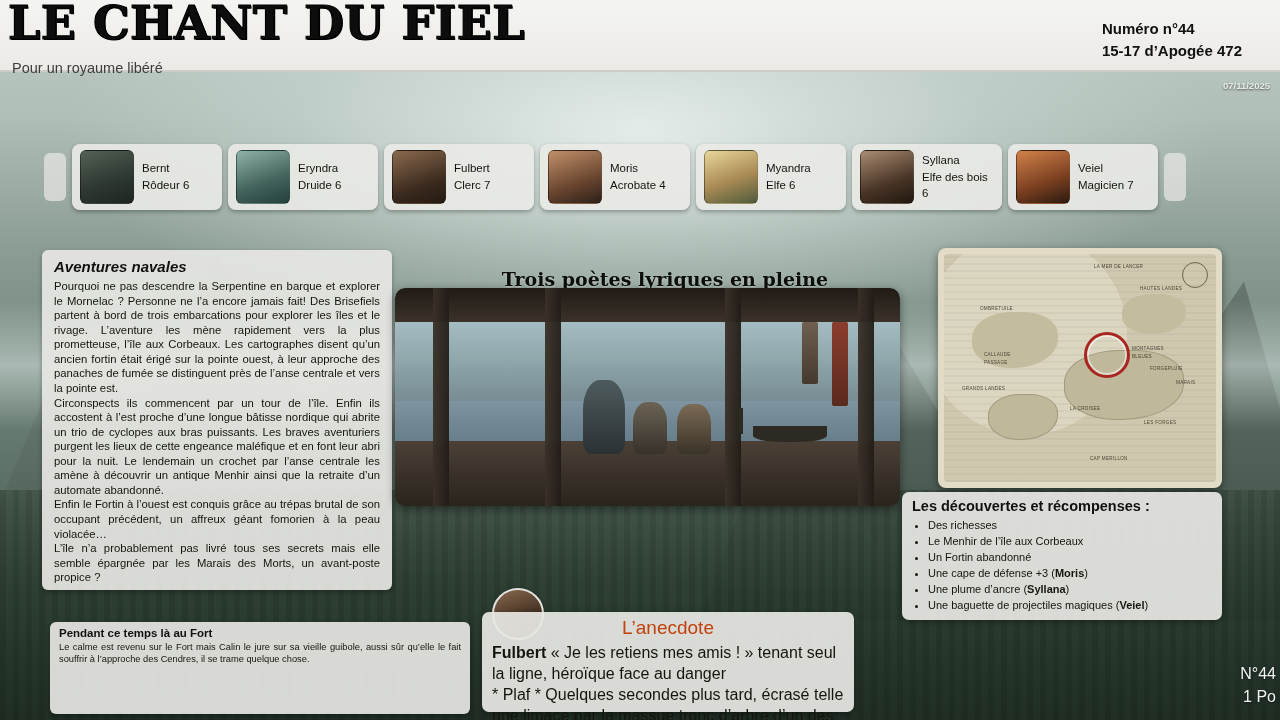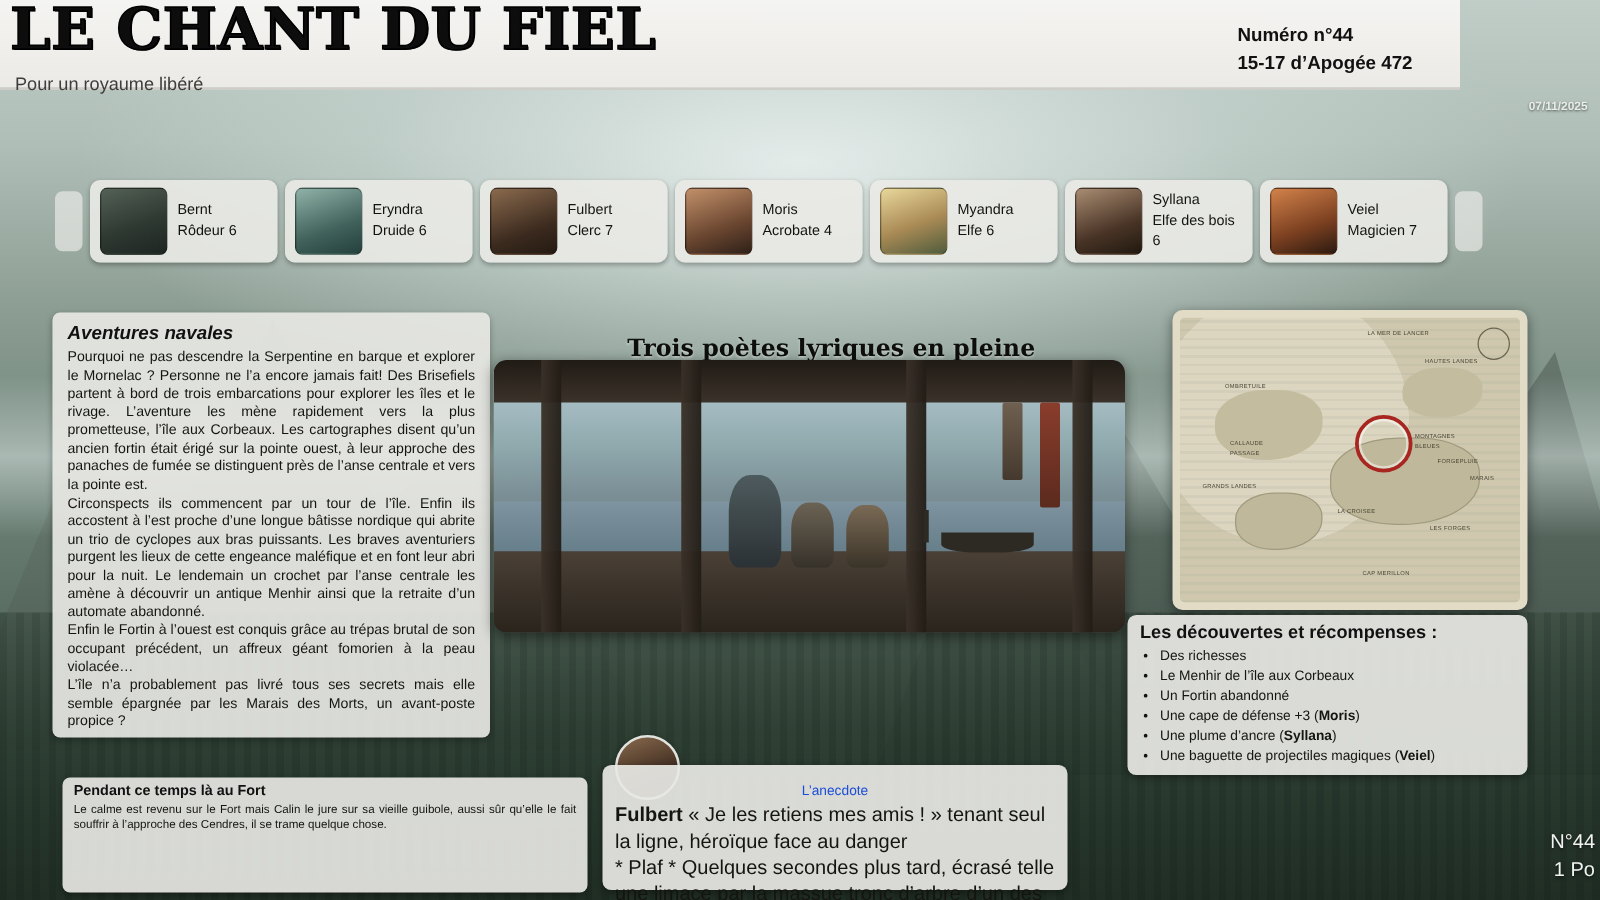--- a/index.html
+++ b/index.html
@@ -36,21 +36,21 @@
   }
   .forest {
     position:absolute; left:0; right:0; bottom:0; height:230px;
     background:
       repeating-linear-gradient(90deg, rgba(30,45,35,.35) 0 6px, rgba(42,60,46,.28) 6px 13px),
       linear-gradient(180deg, rgba(60,80,64,0.2) 0%, rgba(38,55,43,0.75) 45%, rgba(26,38,30,0.92) 100%);
   }
 
   
   #header {
-    position:absolute; left:0; top:0; width:1168px; height:72px;
+    position:absolute; left:0; top:0; width:1280px; height:72px;
     background:linear-gradient(180deg,#f4f4f2 0%,#eceae6 100%);
     border-bottom:2px solid #cfcdc8;
   }
   #title {
     position:absolute; left:8px; top:-4px;
     font-family:"DejaVu Serif", serif;
     font-weight:bold; font-size:46px; letter-spacing:.5px;
     color:#0d0d0d;
     -webkit-text-stroke:1.2px #000;
     text-shadow:1px 1px 0 #000;
@@ -202,21 +202,21 @@
   #rewards ul { margin:0; padding-left:16px; }
   #rewards li { font-size:11px; line-height:1.46; color:#15150f; }
 
   
   #anecdote {
     position:absolute; left:482px; top:612px; width:372px; height:100px;
     background:rgba(231,231,227,.93); border-radius:7px;
     padding:5px 10px 6px 10px;
     box-shadow:0 2px 6px rgba(0,0,0,.35);
   }
-  #anecdote h3 { margin:10px 0 3px 0; font-size:11px; text-align:center; font-weight:normal; color:#1d4ed8; }
+  #anecdote h3 { margin:0 0 3px 0; font-size:19px; text-align:center; font-weight:normal; color:#c2410c; }
   #anecdote p { margin:0; font-size:16px; line-height:1.32; color:#15150f; }
   #anecAva {
     position:absolute; left:492px; top:588px; width:52px; height:52px;
     border-radius:50%; border:2px solid #e2e2de;
     background:linear-gradient(160deg,#8a6a4e,#3b2a1e 65%,#241a12);
     box-shadow:0 2px 5px rgba(0,0,0,.4);
   }
 
   
   #footnum {

